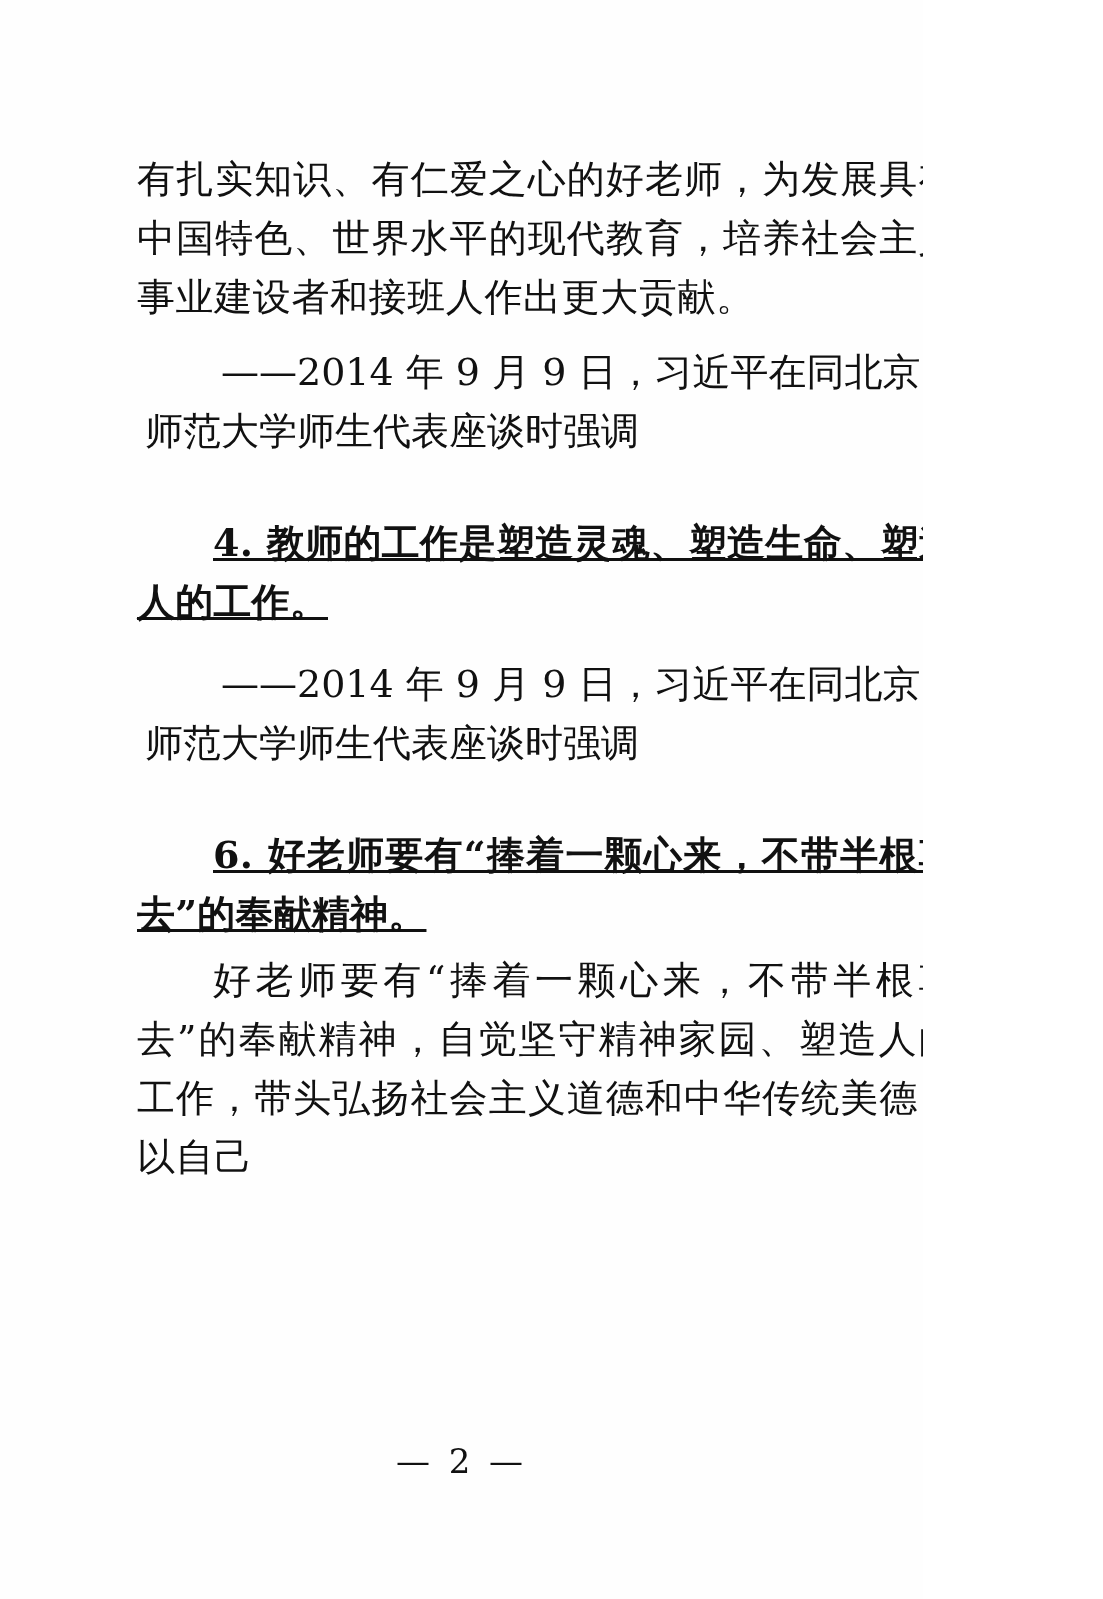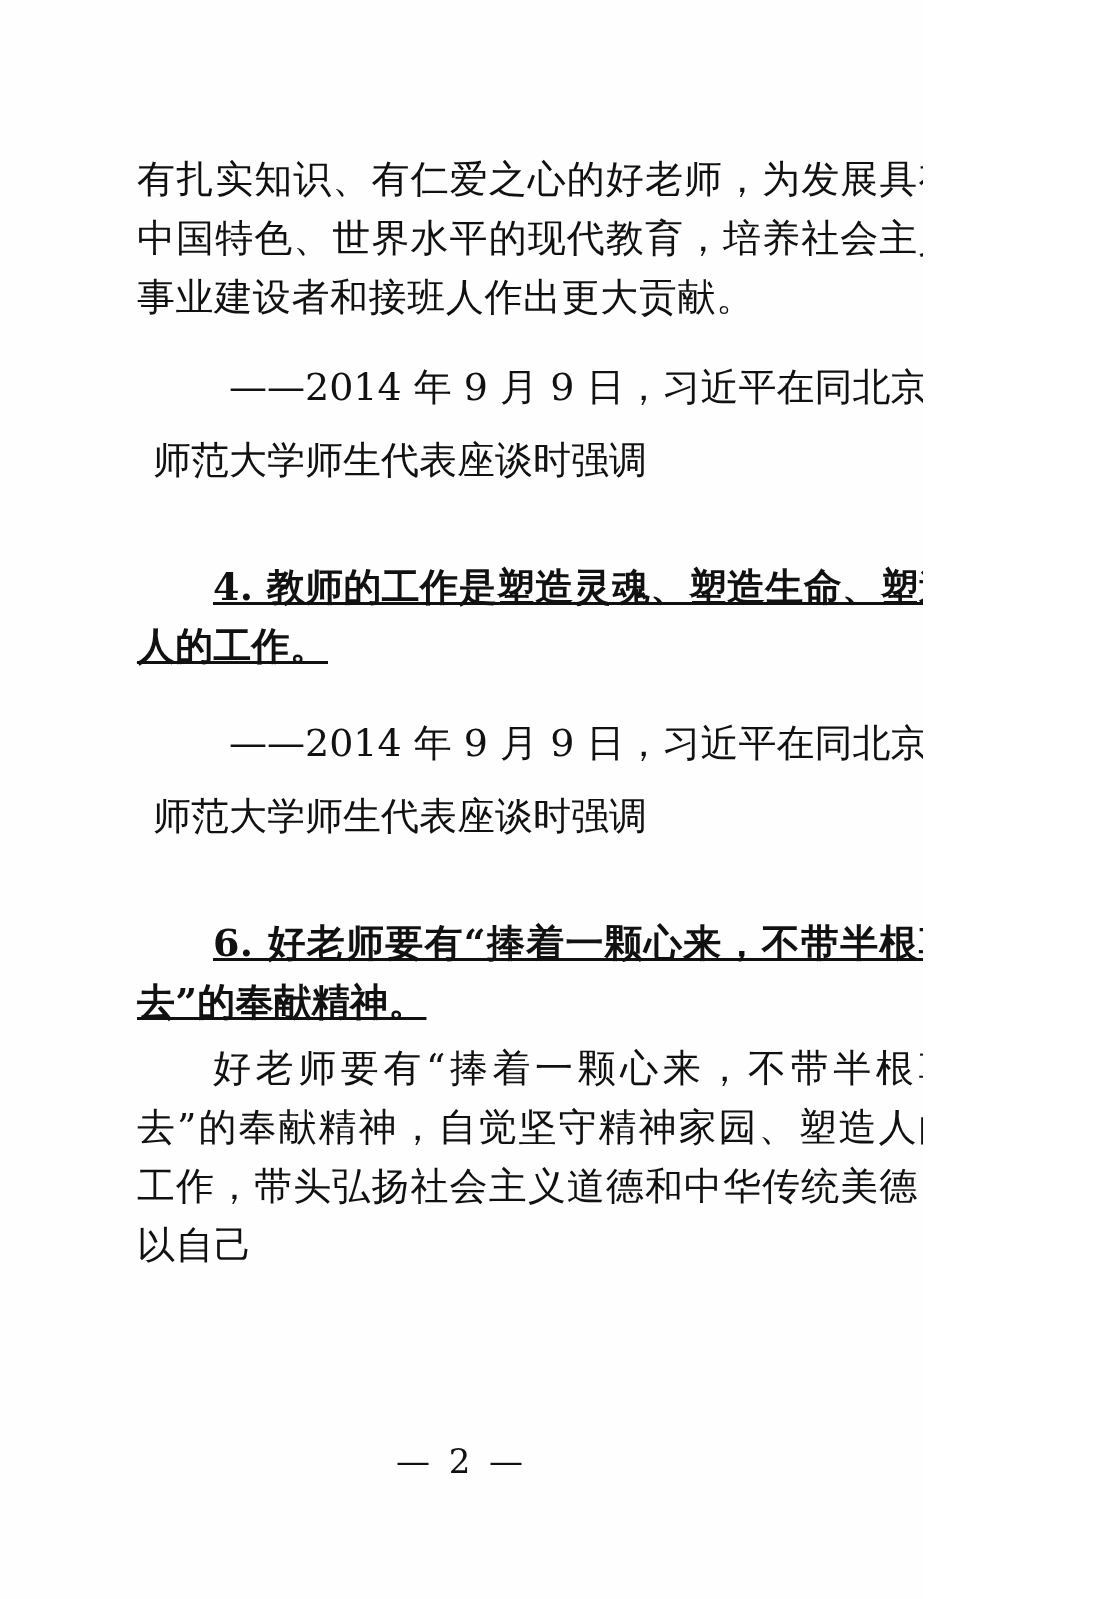--- a/index.html
+++ b/index.html
@@ -42,24 +42,24 @@
     text-decoration: underline;
   }
   .indent {
     text-indent: 76px;
   }
   .gap-sm { height: 8px; }
   .gap-md { height: 44px; }
 
   .source {
     font-size: 38px;
-    line-height: 73px;
+    line-height: 59px;
     color: #111111;
     text-indent: 76px;
-    margin: 16px;
+    margin: 8px;
     text-align: left;
   }
 
   .footer {
     position: absolute;
     left: 0;
     right: 0;
     bottom: 118px;
     text-align: center;
     font-size: 34px;

